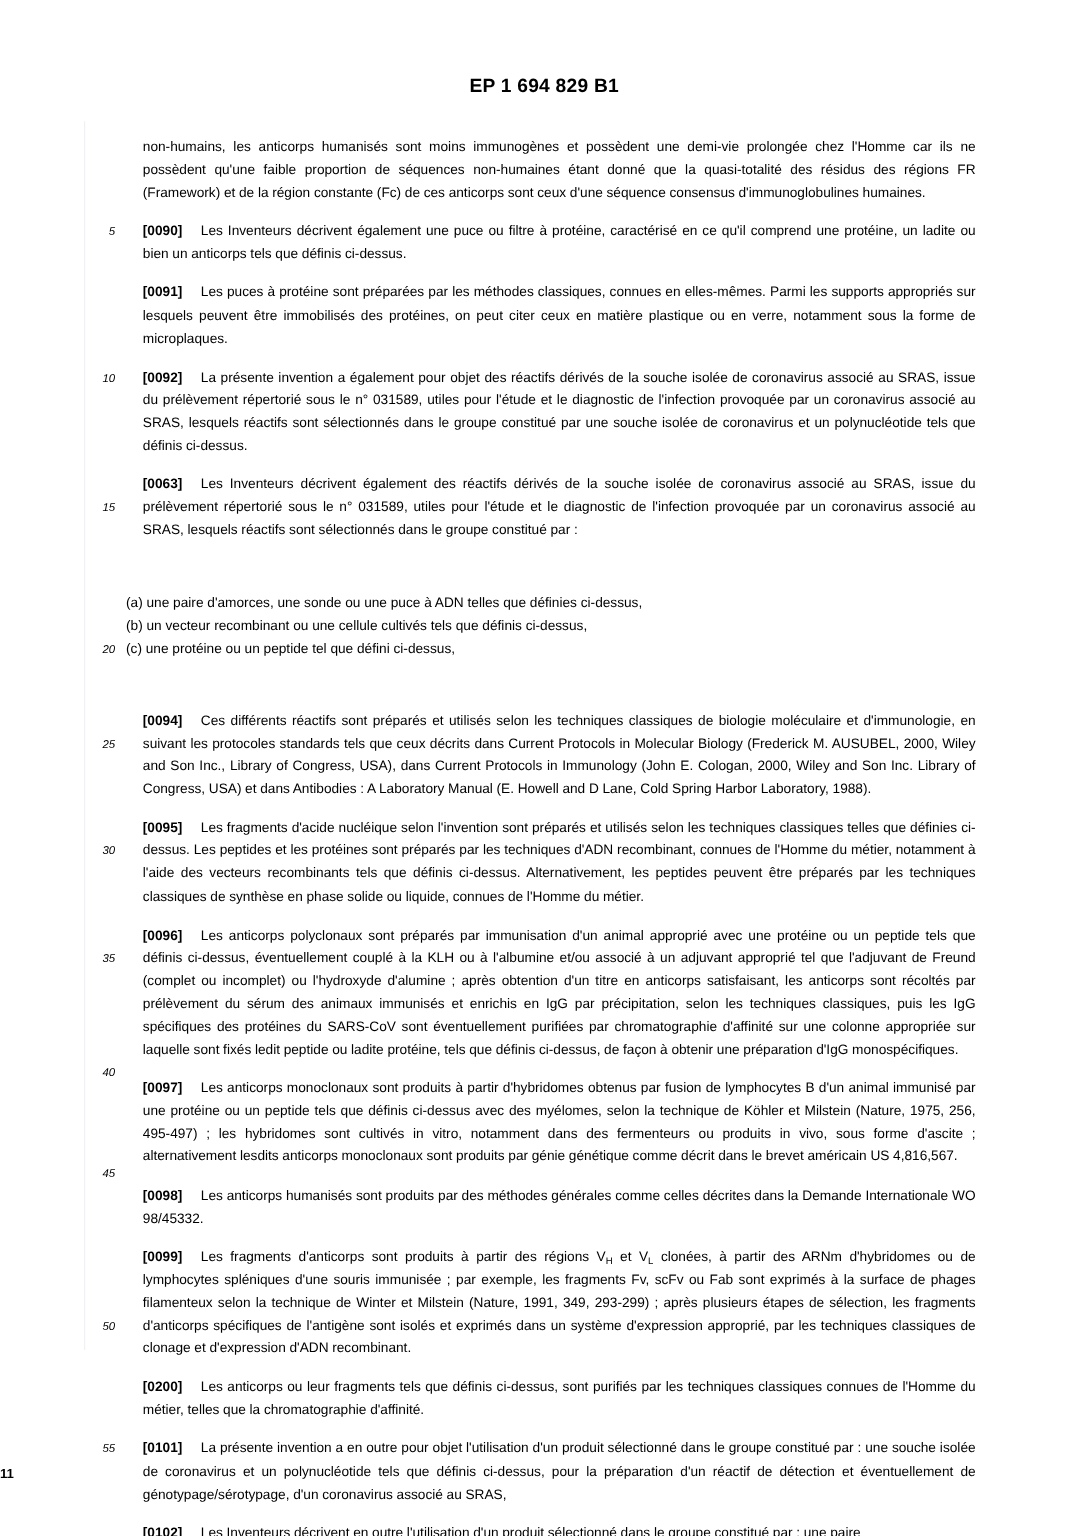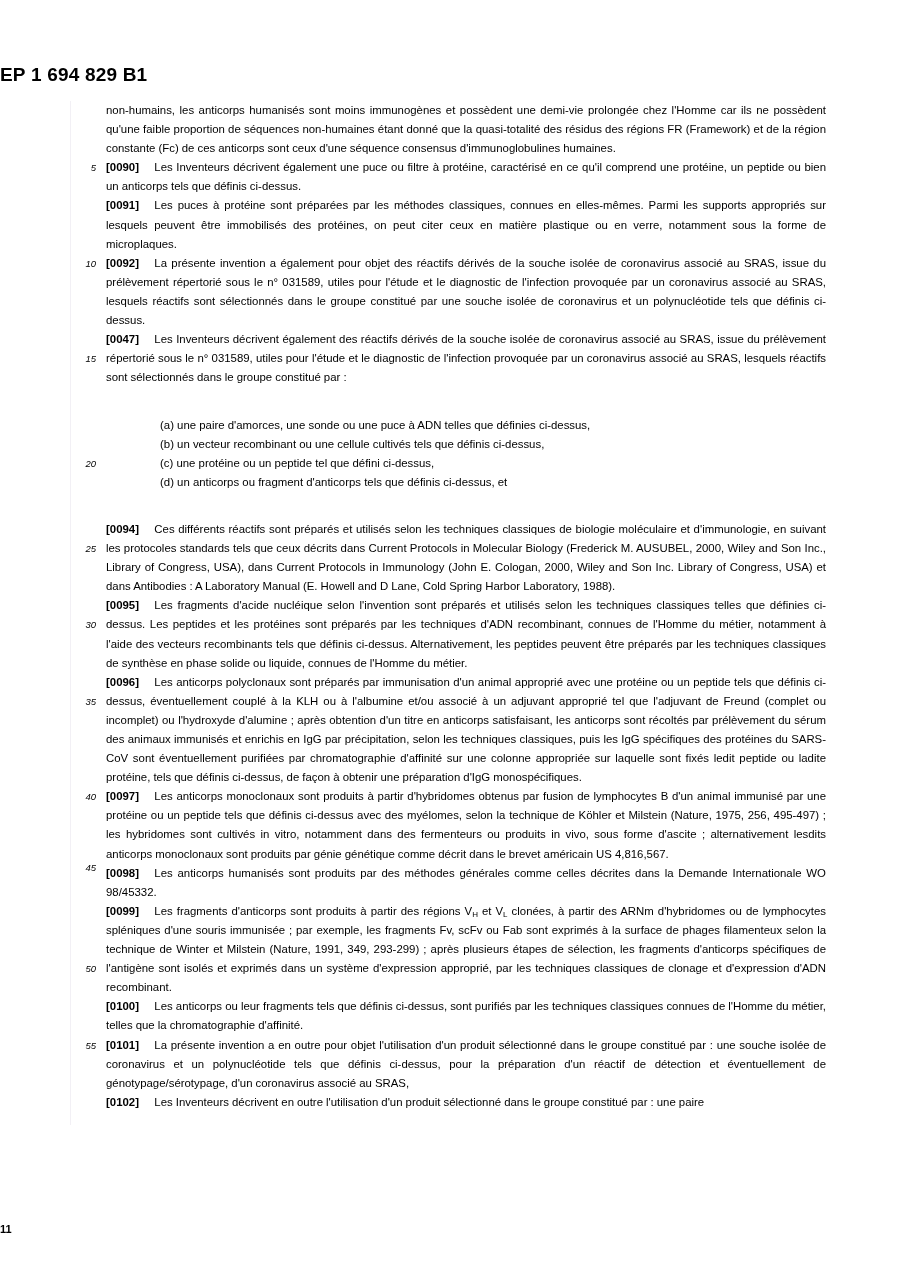--- a/index.html
+++ b/index.html
@@ -19,22 +19,22 @@
     overflow: hidden;
     box-sizing: border-box;
   }
 
   
   .doc-header {
     position: absolute;
     top: 64px;
     left: 0;
     width: 907px;
-    text-align: left;
-    font-size: 19px;
+    text-align: center;
+    font-size: 16px;
     font-weight: bold;
     letter-spacing: 0.2px;
   }
 
   
   .body-frame {
     position: absolute;
     top: 101px;
     left: 66px;
     width: 760px;
@@ -65,21 +65,21 @@
     color: #000;
     line-height: 19.1px;
   }
 
   .col {
     margin-left: 40px;
     width: 720px;
   }
 
   p.para {
-    margin: 0;
+    margin: 13px;
     font-size: 11.4px;
     line-height: 19.1px;
     text-align: justify;
     text-justify: inter-word;
     -webkit-hyphens: none;
     hyphens: none;
     word-spacing: -0.1px;
   }
 
   .tag {
@@ -94,21 +94,21 @@
   sub { font-size: 8px; line-height: 0; vertical-align: baseline; position: relative; top: 2.5px; }
 
   
   .listblock {
     margin: 0;
     padding: 0;
   }
   .listblock .item {
     font-size: 11.4px;
     line-height: 19.1px;
-    margin-left: 94px;
+    margin-left: 39px;
     white-space: nowrap;
   }
 
   .spacer-sm { height: 19.1px; }
   .spacer-xs { height: 9px; }
 
   
   .page-number {
     position: absolute;
     bottom: 45px;
@@ -132,54 +132,53 @@
 
     <div class="row">
       <div class="col">
         <p class="para">non-humains, les anticorps humanisés sont moins immunogènes et possèdent une demi-vie prolongée chez l'Homme car ils ne possèdent qu'une faible proportion de séquences non-humaines étant donné que la quasi-totalité des résidus des régions FR (Framework) et de la région constante (Fc) de ces anticorps sont ceux d'une séquence consensus d'immunoglobulines humaines.</p>
       </div>
     </div>
 
     <div class="row">
       <div class="lineno">5</div>
       <div class="col">
-        <p class="para"><span class="tag">[0090]</span><span>Les Inventeurs décrivent également une puce ou filtre à protéine, caractérisé en ce qu'il comprend une protéine, un peptide ou bien un anticorps tels que définis ci-dessus.</span></p>
+        <p class="para"><span class="tag">[0090]</span><span>Les Inventeurs décrivent également une puce ou filtre à protéine, caractérisé en ce qu'il comprend une protéine, un ladite ou bien un anticorps tels que définis ci-dessus.</span></p>
       </div>
     </div>
 
     <div class="row">
       <div class="col">
         <p class="para"><span class="tag">[0091]</span><span>Les puces à protéine sont préparées par les méthodes classiques, connues en elles-mêmes. Parmi les supports appropriés sur lesquels peuvent être immobilisés des protéines, on peut citer ceux en matière plastique ou en verre, notamment sous la forme de microplaques.</span></p>
       </div>
     </div>
 
     <div class="row">
       <div class="lineno">10</div>
       <div class="col">
         <p class="para"><span class="tag">[0092]</span><span>La présente invention a également pour objet des réactifs dérivés de la souche isolée de coronavirus associé au SRAS, issue du prélèvement répertorié sous le n° 031589, utiles pour l'étude et le diagnostic de l'infection provoquée par un coronavirus associé au SRAS, lesquels réactifs sont sélectionnés dans le groupe constitué par une souche isolée de coronavirus et un polynucléotide tels que définis ci-dessus.</span></p>
       </div>
     </div>
 
     <div class="row">
       <div class="lineno" style="top:19.1px">15</div>
       <div class="col">
-        <p class="para"><span class="tag">[0047]</span><span>Les Inventeurs décrivent également des réactifs dérivés de la souche isolée de coronavirus associé au SRAS, issue du prélèvement répertorié sous le n° 031589, utiles pour l'étude et le diagnostic de l'infection provoquée par un coronavirus associé au SRAS, lesquels réactifs sont sélectionnés dans le groupe constitué par :</span></p>
+        <p class="para"><span class="tag">[0063]</span><span>Les Inventeurs décrivent également des réactifs dérivés de la souche isolée de coronavirus associé au SRAS, issue du prélèvement répertorié sous le n° 031589, utiles pour l'étude et le diagnostic de l'infection provoquée par un coronavirus associé au SRAS, lesquels réactifs sont sélectionnés dans le groupe constitué par :</span></p>
       </div>
     </div>
 
     <div class="spacer-sm"></div>
     <div class="spacer-xs"></div>
 
     <div class="row">
       <div class="lineno" style="top:38.2px">20</div>
       <div class="col listblock">
         <div class="item">(a) une paire d'amorces, une sonde ou une puce à ADN telles que définies ci-dessus,</div>
         <div class="item">(b) un vecteur recombinant ou une cellule cultivés tels que définis ci-dessus,</div>
         <div class="item">(c) une protéine ou un peptide tel que défini ci-dessus,</div>
-        <div class="item">(d) un anticorps ou fragment d'anticorps tels que définis ci-dessus, et</div>
       </div>
     </div>
 
     <div class="spacer-sm"></div>
     <div class="spacer-xs"></div>
 
     <div class="row">
       <div class="lineno" style="top:19.1px">25</div>
       <div class="col">
         <p class="para"><span class="tag">[0094]</span><span>Ces différents réactifs sont préparés et utilisés selon les techniques classiques de biologie moléculaire et d'immunologie, en suivant les protocoles standards tels que ceux décrits dans Current Protocols in Molecular Biology (Frederick M. AUSUBEL, 2000, Wiley and Son Inc., Library of Congress, USA), dans Current Protocols in Immunology (John E. Cologan, 2000, Wiley and Son Inc. Library of Congress, USA) et dans Antibodies : A Laboratory Manual (E. Howell and D Lane, Cold Spring Harbor Laboratory, 1988).</span></p>
@@ -216,21 +215,21 @@
 
     <div class="row">
       <div class="lineno" style="top:57.3px">50</div>
       <div class="col">
         <p class="para"><span class="tag">[0099]</span><span>Les fragments d'anticorps sont produits à partir des régions V</span><sub>H</sub><span> et V</span><sub>L</sub><span> clonées, à partir des ARNm d'hybridomes ou de lymphocytes spléniques d'une souris immunisée ; par exemple, les fragments Fv, scFv ou Fab sont exprimés à la surface de phages filamenteux selon la technique de Winter et Milstein (Nature, 1991, 349, 293-299) ; après plusieurs étapes de sélection, les fragments d'anticorps spécifiques de l'antigène sont isolés et exprimés dans un système d'expression approprié, par les techniques classiques de clonage et d'expression d'ADN recombinant.</span></p>
       </div>
     </div>
 
     <div class="row">
       <div class="col">
-        <p class="para"><span class="tag">[0100]</span><span>Les anticorps ou leur fragments tels que définis ci-dessus, sont purifiés par les techniques classiques connues de l'Homme du métier, telles que la chromatographie d'affinité.</span></p>
+        <p class="para"><span class="tag">[0200]</span><span>Les anticorps ou leur fragments tels que définis ci-dessus, sont purifiés par les techniques classiques connues de l'Homme du métier, telles que la chromatographie d'affinité.</span></p>
       </div>
     </div>
 
     <div class="row">
       <div class="lineno">55</div>
       <div class="col">
         <p class="para"><span class="tag">[0101]</span><span>La présente invention a en outre pour objet l'utilisation d'un produit sélectionné dans le groupe constitué par : une souche isolée de coronavirus et un polynucléotide tels que définis ci-dessus, pour la préparation d'un réactif de détection et éventuellement de génotypage/sérotypage, d'un coronavirus associé au SRAS,</span></p>
       </div>
     </div>
 

